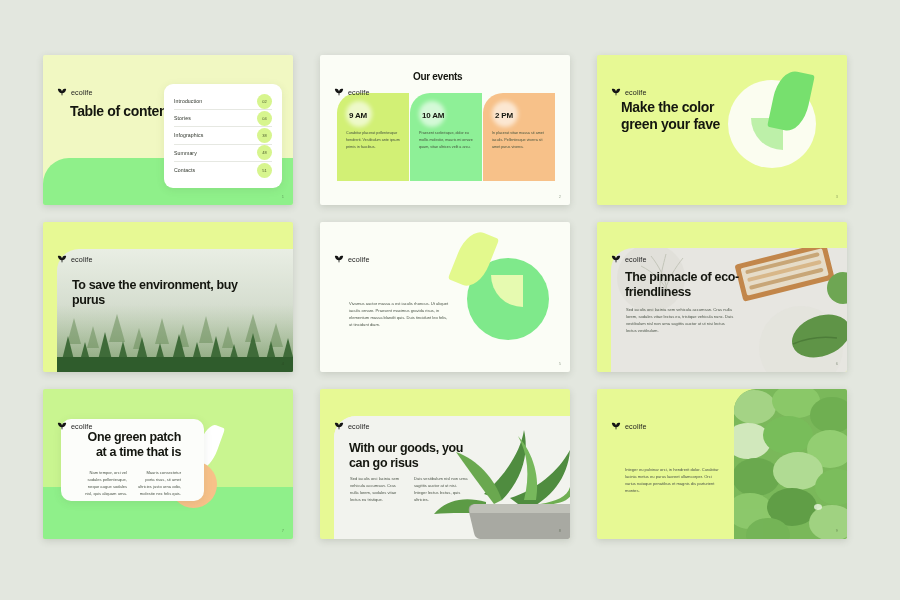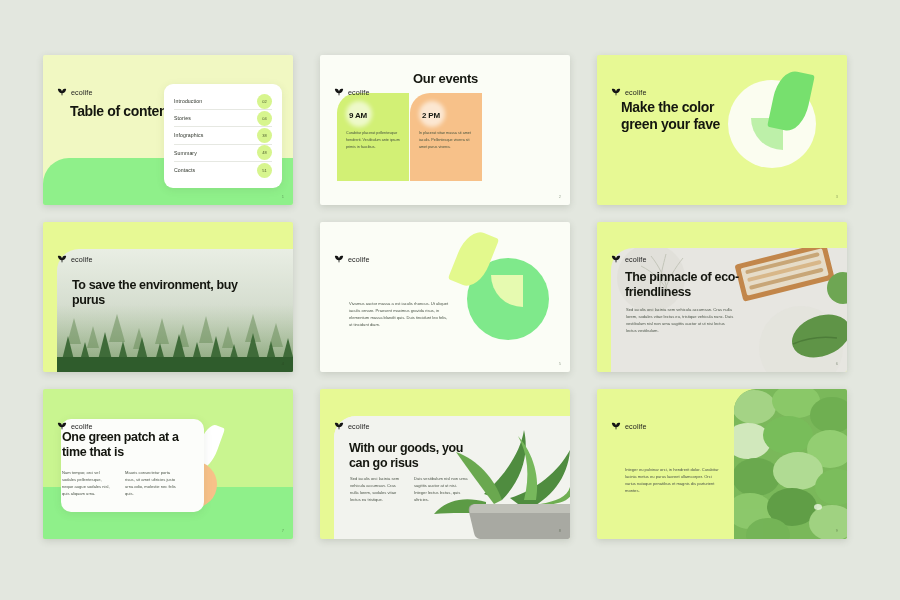--- a/index.html
+++ b/index.html
@@ -42,21 +42,21 @@
   .toc-row { position: relative; display: flex; align-items: center; justify-content: space-between;
              height: 17.2px; border-bottom: 1px solid #e6e8e2; }
   .toc-row:last-child { border-bottom: none; }
   .toc-label { font-size: 5.2px; color: #2d3329; letter-spacing: .1px; }
   .toc-badge { width: 15px; height: 15px; border-radius: 50%; background: #d7f58e;
                display: flex; align-items: center; justify-content: center;
                font-size: 4px; color: #4b5a2e; }
 
   
   .s2 { background: #fbfdf6; }
-  .s2 .heading { position: absolute; left: 93px; top: 16px; font-size: 13px; font-weight: 700; color: #14160f; letter-spacing: -.3px; }
+  .s2 .heading { position: absolute; left: 93px; top: 16px; font-size: 10px; font-weight: 700; color: #14160f; letter-spacing: -.3px; }
   .s2 .cards { position: absolute; left: 17px; top: 38px; display: flex; gap: 1px; }
   .ecard { position: relative; width: 72px; height: 88px; border-top-left-radius: 20px; padding: 10px 8px 0; overflow: hidden; }
   .ecard .glow { position: absolute; left: 9px; top: 8px; width: 26px; height: 26px; border-radius: 50%;
                  background: rgba(255,255,255,.62); filter: blur(2px); }
   .ecard .time { position: relative; font-size: 8px; font-weight: 700; color: #15170f; margin: 8px 0 0 4px; letter-spacing: -.2px; }
   .ecard .desc { position: relative; margin-top: 10px; padding-left: 1px; font-size: 3.7px; line-height: 1.95; color: #43513c; }
   .ecard.c1 { background: #d2f075; }
   .ecard.c2 { background: #8ef097; }
   .ecard.c3 { background: #f7c189; }
 
@@ -94,23 +94,23 @@
 
   
   .s7 { background: #c9f590; }
   .s7 .band { position: absolute; left: 0; bottom: 0; width: 100%; height: 52px; background: #8ff08a; }
   .s7 .sprout-circ { position: absolute; left: 127px; top: 72px; width: 47px; height: 47px;
                      border-radius: 50%; background: #f7c189; }
   .s7 .leaf-g { position: absolute; left: 120px; top: 35px; width: 24px; height: 46px;
                 background: #82eb7d; border-radius: 50% 10% 50% 10%; transform: rotate(-18deg); }
   .s7 .leaf-w { position: absolute; left: 156px; top: 35px; width: 19px; height: 45px;
                 background: #ffffff; border-radius: 50% 10% 50% 10%; transform: rotate(20deg); }
-  .s7 .card { position: absolute; left: 18px; top: 30px; width: 143px; height: 93px;
-              background: #fcfdfa; border-radius: 10px; padding: 11px 1px; z-index: 20;
-              box-shadow: 0 2px 8px rgba(70,90,50,.10); }
+  .s7 .card { position: absolute; left: 18px; top: 30px; width: 143px; height: 82px;
+              background: #fcfdfa; border-radius: 10px; padding: 11px 23px; z-index: 20;
+              box-shadow: 0 2px 8px rgba(70,90,50,.10); text-align: right; }
   .s7 .cols { display: flex; gap: 11px; margin-top: 8px; }
   .s7 .cols p { width: 52px; }
 
   
   .s8 { background: #e7f994; }
   .s8 .panel { position: absolute; left: 14px; top: 27px; width: 236px; height: 123px;
                background: #f2f3ee; border-top-left-radius: 22px; overflow: hidden; }
   .s8 .t { position: absolute; left: 29px; top: 52px; width: 130px; z-index: 10; }
   .s8 .cols { position: absolute; left: 30px; top: 86px; display: flex; gap: 10px; z-index: 10; }
   .s8 .cols p { width: 54px; }
@@ -171,20 +171,25 @@
           <path d="M12 11v9" stroke="#141414" stroke-width="2"></path>
         </svg>
       <span class="wordmark">ecolife</span>
     </div>
     <div class="heading">Our events</div>
     <div class="cards">
       <div class="ecard c1">
         <div class="glow"></div>
         <div class="time">9 AM</div>
         <div class="desc">Curabitur placerat pellentesque hendrerit. Vestibulum ante ipsum primis in faucibus.</div>
+      </div>
+      <div class="ecard c2">
+        <div class="glow"></div>
+        <div class="time">10 AM</div>
+        <div class="desc">Praesent scelerisque, dolor eu mollis molestie, mauris mi ornare quam, vitae ultrices velit a arcu.</div>
       </div>
       <div class="ecard c3">
         <div class="glow"></div>
         <div class="time">2 PM</div>
         <div class="desc">In placerat vitae massa sit amet iaculis. Pellentesque viverra sit amet purus viverra.</div>
       </div>
     </div>
     <span class="pagenum">2</span>
   </div>
 

